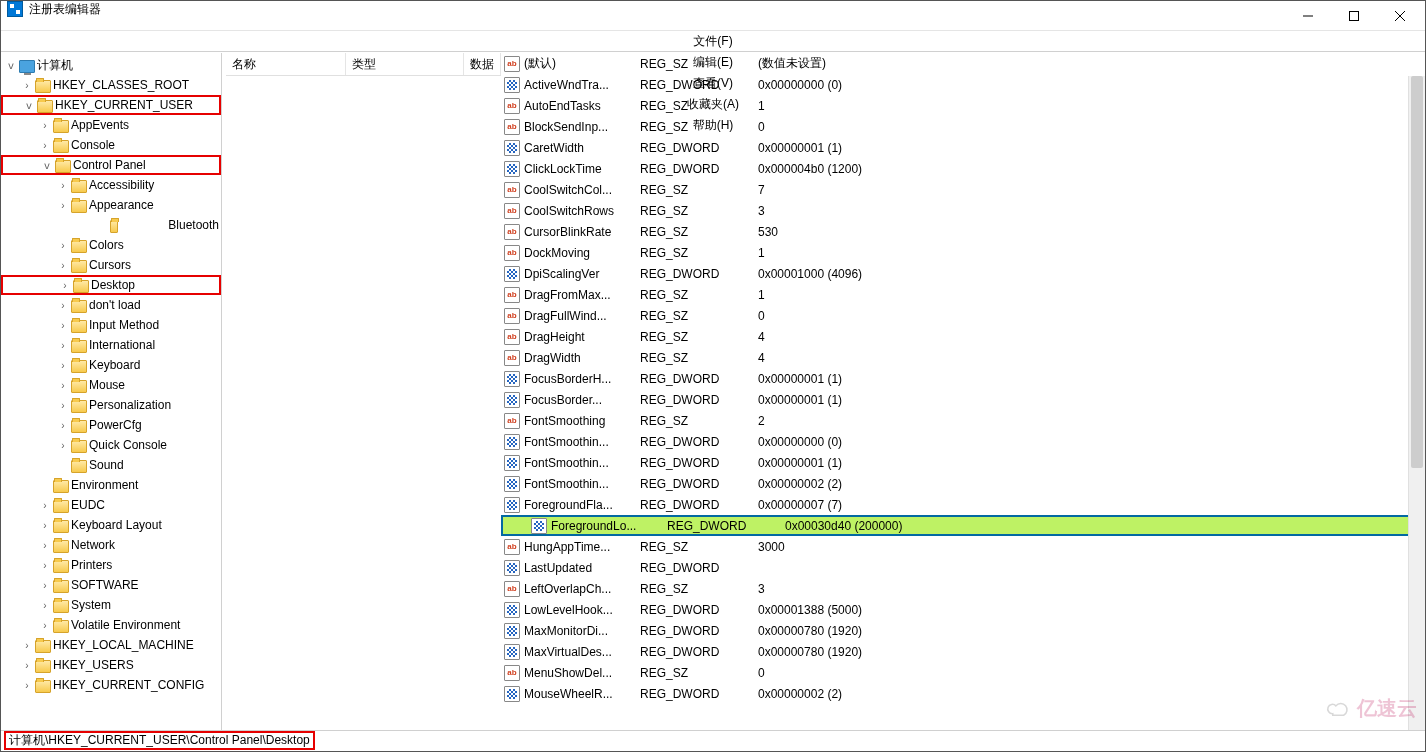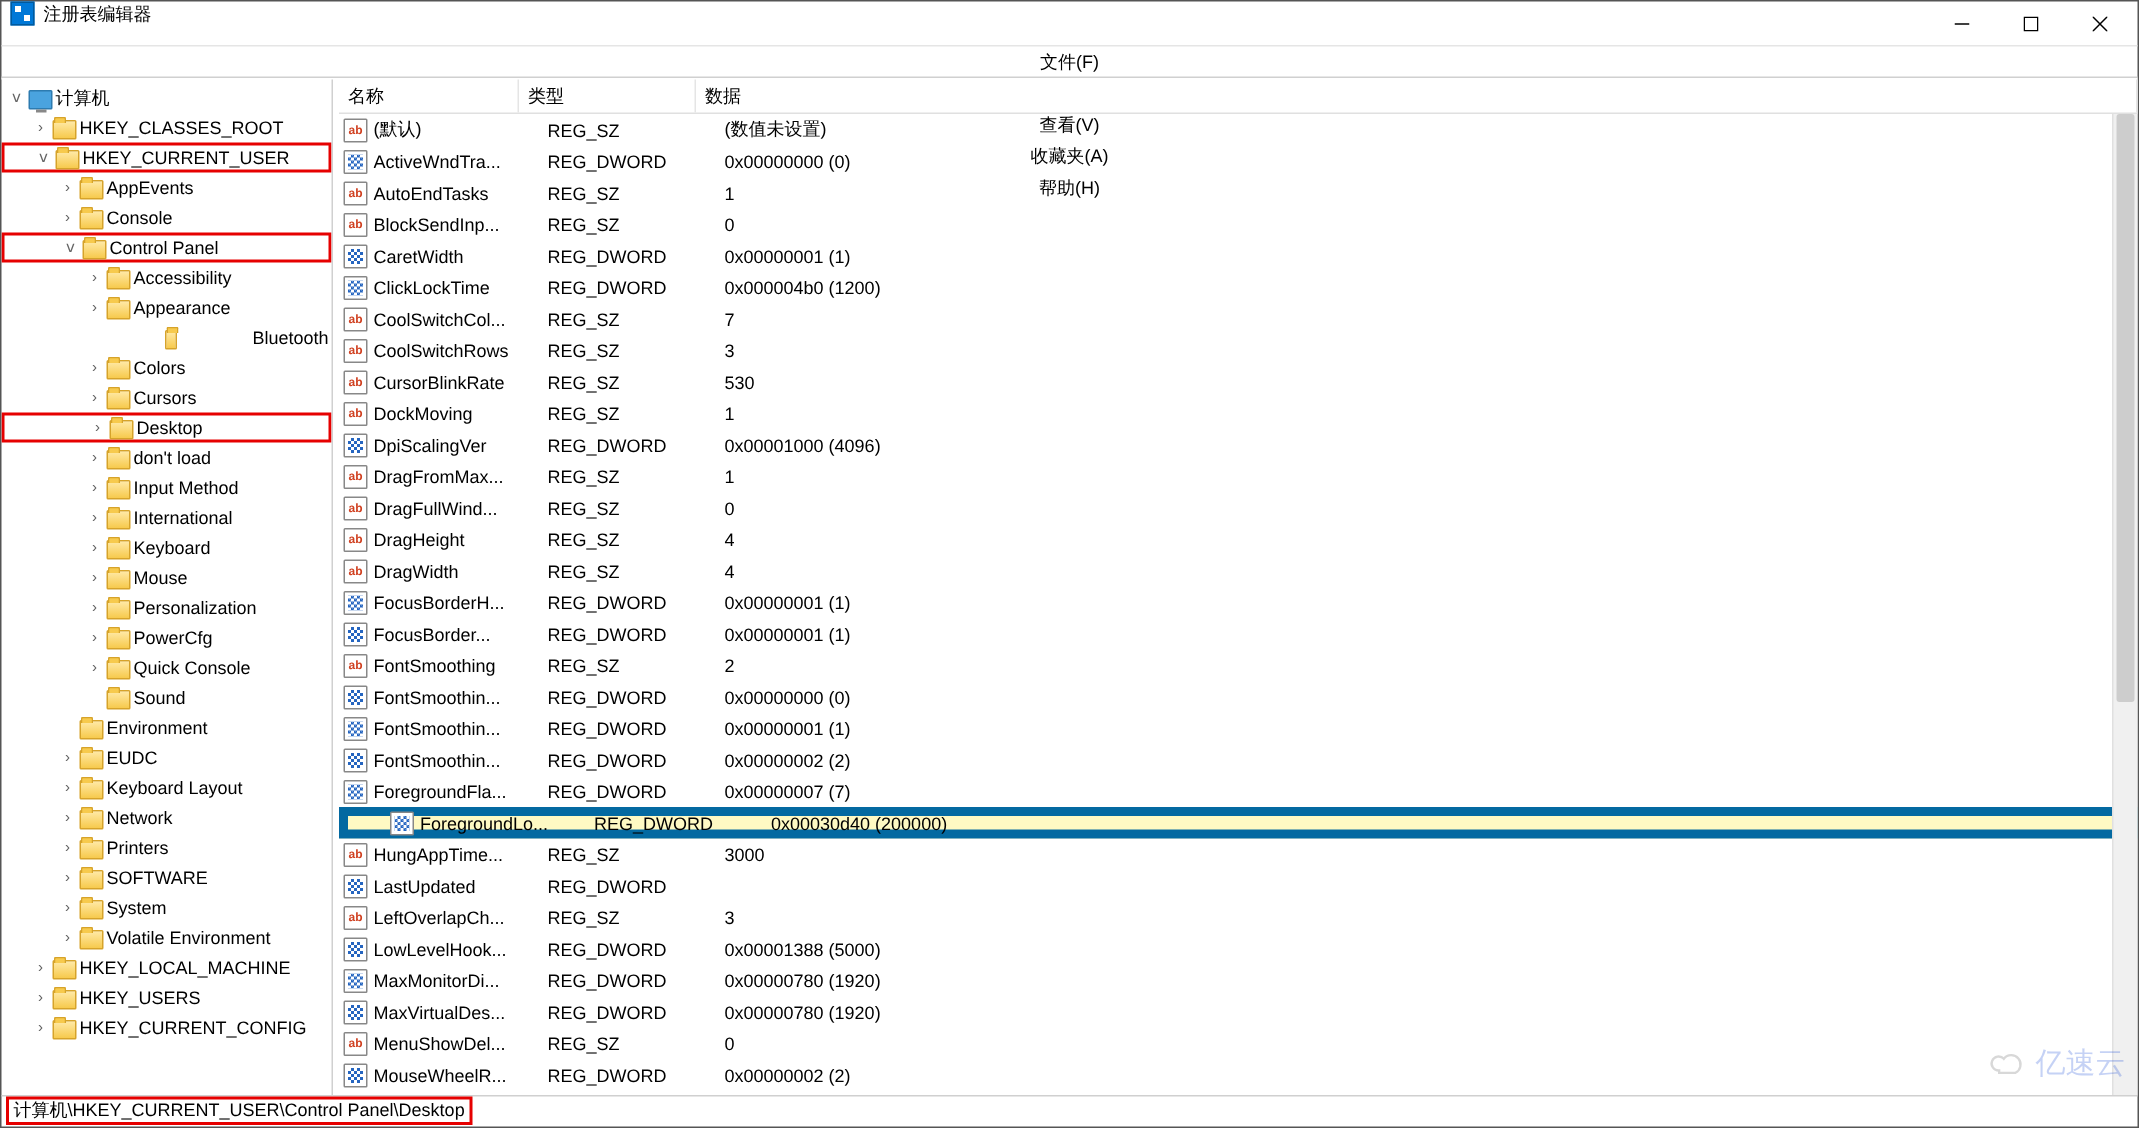--- a/index.html
+++ b/index.html
@@ -14,21 +14,21 @@
 .win-ctrl { display:flex; }
 .win-btn { width: 46px; height: 29px; display:flex; align-items:center; justify-content:center; cursor: default; }
 .win-btn svg{width:10px;height:10px;}
 
 .menubar { height: 21px; display:flex; align-items:center; padding: 0 4px; border-bottom:1px solid #d0d0d0;flex-direction:column; }
 .menu-item { padding: 2px 7px; cursor: default; }
 
 .content { flex:1; display:flex; min-height:0; border-top:1px solid #fff; }
 .tree-pane { width: 221px; overflow:auto; border-right:1px solid #d0d0d0; padding-top:2px; }
 .splitter { width:4px; cursor:col-resize; }
-.list-pane { flex:1; display:flex; flex-direction:column; min-width:0; position:relative; }
+.list-pane { flex:1; display:flex; flex-direction:row; min-width:0; position:relative; }
 
 .tree ul { list-style:none; }
 .tree li { position: relative; }
 .tree .row { display:flex; align-items:center; height:20px; white-space:nowrap; cursor:default; padding-left:2px; }
 .tree .expander { width:16px; height:16px; display:flex; align-items:center; justify-content:center; color:#646464; font-size:10px; cursor:pointer; }
 .tree .expander.none { visibility:hidden; }
 .tree .label { padding:1px 2px; }
 .folder-ico { display:inline-block; width:16px; height:13px; margin-top:2px; background:linear-gradient(#ffe9a6,#f7ca4d); border:1px solid #d6a32a; border-radius:1px; position:relative; }
 .folder-ico::before{content:"";position:absolute;top:-3px;left:0;width:6px;height:3px;background:#f7ca4d;border:1px solid #d6a32a;border-bottom:none;border-radius:1px 1px 0 0;}
 .pc-ico { display:inline-block;width:16px;height:13px;margin-top:2px;background:#4aa3df;border:1px solid #2d7bb0;border-radius:1px;position:relative;}
@@ -37,34 +37,34 @@
 .red-box { border:2px solid #e60000; }
 
 .list-header { height:23px; display:flex; border-bottom:1px solid #e0e0e0; background:#fff; }
 .list-header .col { display:flex; align-items:center; padding:0 6px; border-right:1px solid #e5e5e5; cursor:default; font-weight:normal; }
 .col-name { width:120px; }
 .col-type { width:118px;font-family:Liberation Serif, serif; }
 .col-data { flex:1; }
 
 .list-body { flex:1; overflow-y:auto; overflow-x:hidden; }
 .list-row { display:flex; align-items:center; height:21px; padding-left:3px; cursor:default; }
-.list-row.selected { background:#fef9c3; border:6px solid #0369a1; height:21px;padding-left:28px; }
+.list-row.selected { background:#bef264; border:2px solid #0369a1; height:21px;padding-left:28px; }
 .list-row .val-ico { width:16px; height:16px; margin-right:4px; flex-shrink:0; border:1px solid #888; border-radius:1px; display:flex; align-items:center; justify-content:center; font-size:8px; font-weight:bold; }
 .val-ico.sz { background:#fff; color:#d04020; }
 .val-ico.sz::before{content:"ab";}
 .val-ico.bin { background:#fff; color:#2565c0; }
 .val-ico.bin::before{content:"";width:10px;height:10px;background-image:linear-gradient(45deg,#2565c0 25%,transparent 25%,transparent 75%,#2565c0 75%),linear-gradient(45deg,#2565c0 25%,transparent 25%,transparent 75%,#2565c0 75%);background-size:4px 4px;background-position:0 0,2px 2px;}
 .list-row .c-name { width:116px; overflow:hidden; text-overflow:ellipsis; white-space:nowrap; padding-right:4px; }
 .list-row .c-type { width:118px; overflow:hidden; white-space:nowrap; }
 .list-row .c-data { flex:1; overflow:hidden; white-space:nowrap; }
 
 .statusbar { height:21px; border-top:1px solid #d0d0d0; display:flex; align-items:flex-start; padding:0 3px; }
 .statusbar .path { border:2px solid #e60000; padding:0 3px; height:19px; display:flex; align-items:center; }
 
-.watermark { position:absolute; right:8px; bottom:8px; opacity:0.25; font-size:20px; font-weight:normal; color:#1d4ed8; display:flex; align-items:center; gap:4px; pointer-events:none; }
+.watermark { position:absolute; right:8px; bottom:8px; opacity:0.25; font-size:20px; font-weight:bold; color:#be185d; display:flex; align-items:center; gap:4px; pointer-events:none; }
 .watermark svg { width:28px; height:22px; }
 
 .list-pane .scrollbar { position:absolute; right:0; top:23px; bottom:0; width:17px; background:#f0f0f0; border-left:1px solid #e0e0e0; }
 .scrollbar .thumb { position:absolute; left:2px; right:2px; top:0; height:60%; background:#cdcdcd; border-radius:2px; }
 </style>
 </head>
 <body>
 
 <div class="window">
 

